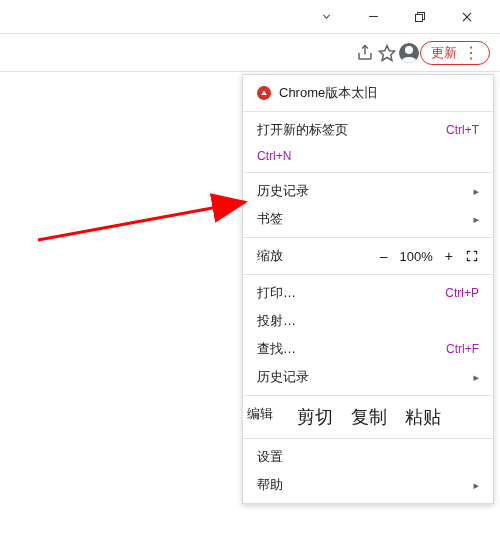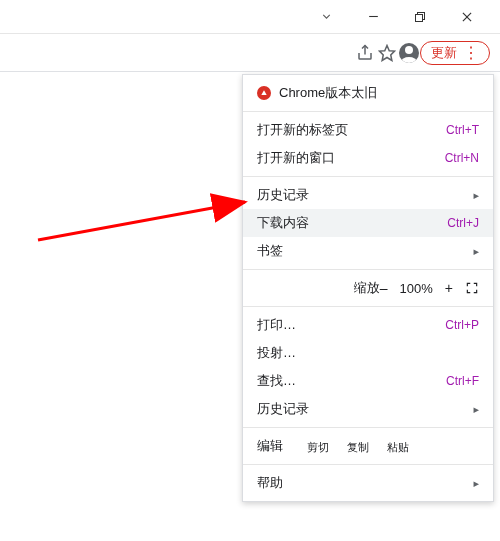--- a/index.html
+++ b/index.html
@@ -24,28 +24,28 @@
   .menu .sep { height:1px; background:#e5e5e5; margin:4px 0; }
   .item { display:flex; align-items:center; justify-content:space-between; padding:5px 14px 5px 14px; }
   .item .label { display:flex; align-items:center; gap:8px; }
   .item .shortcut { color:#a21caf; font-size:12px; }
   .item .sub { color:#5f6368; font-size:11px; }
   .item.hover { background:#f1f3f4; }
 
   .warn-icon { width:14px; height:14px; border-radius:50%; background:#d93025; display:inline-flex; align-items:center; justify-content:center; }
   .warn-icon svg { display:block; }
 
-  .zoom-row { display:flex; align-items:center; justify-content:flex-end; padding:5px 14px; }
+  .zoom-row { display:flex; align-items:center; justify-content:space-between; padding:5px 14px; }
   .zoom-ctrls { display:flex; align-items:center; gap:12px; color:#202124; }
   .zoom-ctrls .btn { color:#202124; font-size:14px; }
   .full-icon svg{display:block;}
 
-  .edit-row { display:flex; align-items:flex-end; gap:18px; padding:5px 14px; }
+  .edit-row { display:flex; align-items:flex-start; gap:18px; padding:5px 4px; }
   .edit-row .label { margin-right:6px; }
-  .edit-row .act { font-size:11px; }
+  .edit-row .act { font-size:18px; }
 
   
   .arrow { position:absolute; top:130px; left:30px; pointer-events:none; }
 </style>
 </head>
 <body>
 
 <div class="winbar">
   <span class="v">
     <svg width="13" height="13" viewBox="0 0 24 24" fill="none" stroke="#5b5b5b" stroke-width="2">
@@ -106,38 +106,29 @@
   </div>
   <div class="sep"></div>
 
   <div class="item">
     <span class="label">
         <span>打开新的标签页</span>
       </span>
     <span class="shortcut">Ctrl+T</span>
   </div>
   <div class="item">
-    <span class="label">
-        <span>打开新的窗口</span>
-      </span>
     <span class="shortcut">Ctrl+N</span>
   </div>
   <div class="sep"></div>
 
   <div class="item">
     <span class="label">
         <span>历史记录</span>
       </span>
     <span class="sub">▸</span>
-  </div>
-  <div class="item hover">
-    <span class="label">
-        <span>下载内容</span>
-      </span>
-    <span class="shortcut">Ctrl+J</span>
   </div>
   <div class="item">
     <span class="label">
         <span>书签</span>
       </span>
     <span class="sub">▸</span>
   </div>
   <div class="sep"></div>
 
   <div class="zoom-row">
@@ -183,20 +174,25 @@
   <div class="edit-row">
     <span class="label">编辑</span>
     <span class="act">剪切</span>
     <span class="act">复制</span>
     <span class="act">粘贴</span>
   </div>
   <div class="sep"></div>
 
   <div class="item">
     <span class="label">
+        <span>设置</span>
+      </span>
+  </div>
+  <div class="item">
+    <span class="label">
         <span>帮助</span>
       </span>
     <span class="sub">▸</span>
   </div>
 
 </div>
 
 <svg class="arrow" width="230" height="120">
   <defs>
     <marker id="ah" markerWidth="12" markerHeight="10" refX="11" refY="5" orient="auto">

